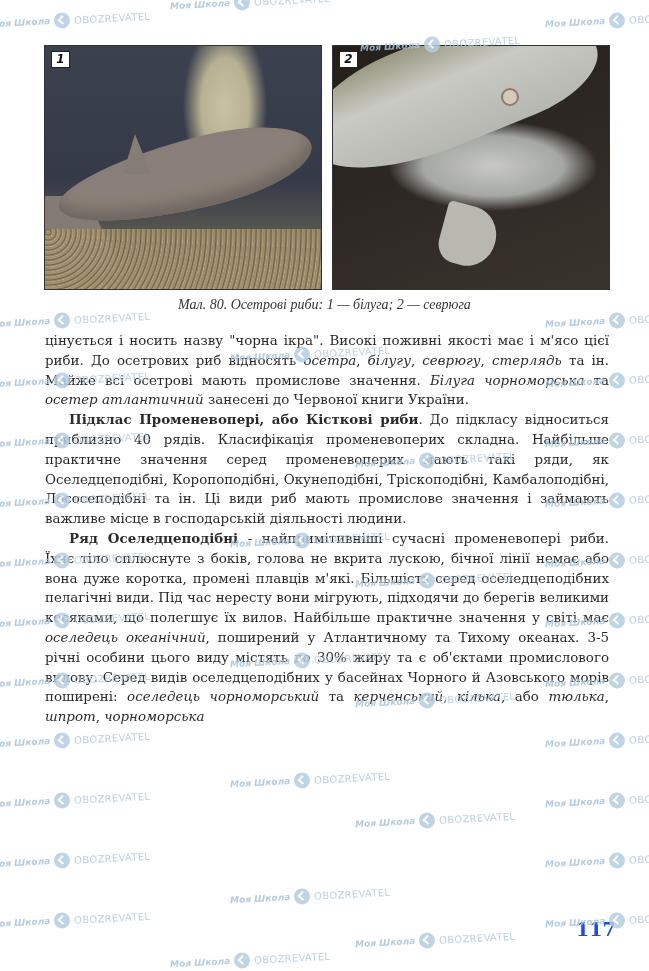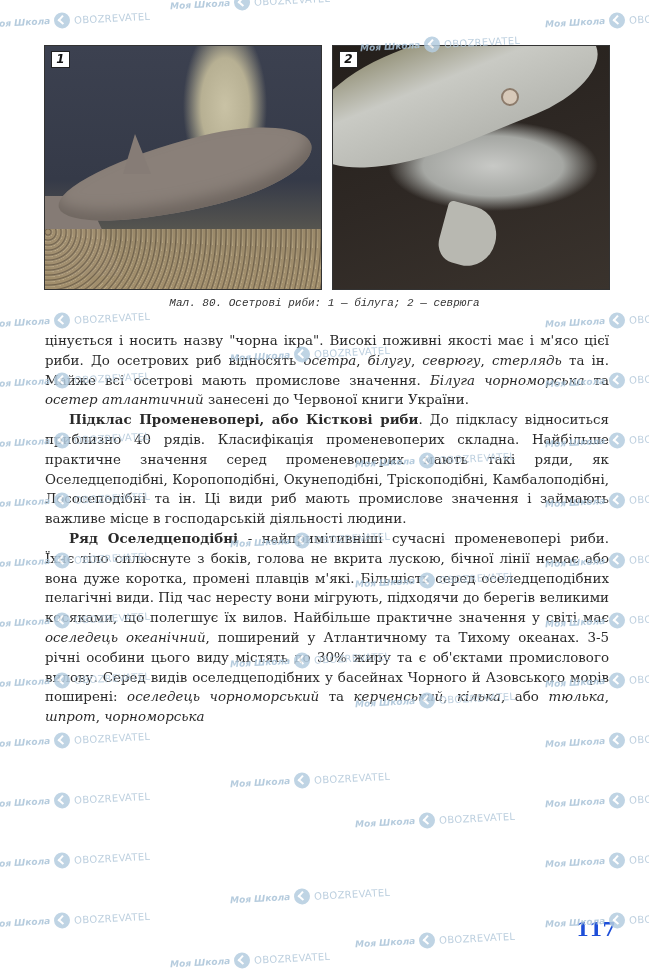--- a/index.html
+++ b/index.html
@@ -27,21 +27,21 @@
       linear-gradient(160deg, #241f1b 0%, #2e2824 50%, #3a332d 100%); }
   .fish1 { position: absolute; left: 10px; top: 95px; width: 260px; height: 70px; background: #8a8079; border-radius: 60% 40% 40% 60% / 50% 50% 50% 50%; transform: rotate(-14deg); box-shadow: inset 0 -10px 14px #6f6660; }
   .fish1-tail { position: absolute; left: -10px; top: 150px; width: 70px; height: 80px; background: #857b75; transform: skewX(25deg); }
   .fish1-fin { position: absolute; left: 78px; top: 88px; width: 0; height: 0; border-left: 12px solid transparent; border-right: 16px solid transparent; border-bottom: 40px solid #867c76; }
   .gravel { position: absolute; left: 0; bottom: 0; width: 100%; height: 60px; background: repeating-radial-gradient(circle at 3px 3px, #a6926e 0, #a6926e 2px, #6e5f48 3px, #c3b08a 5px); opacity: 0.85; }
   .fish2 { position: absolute; left: 0; top: 40px; width: 300px; height: 110px; background: linear-gradient(180deg, #9a9881 0%, #c9cac4 40%, #b6b7b1 100%); border-radius: 40% 70% 30% 50% / 50% 60% 40% 50%; transform: rotate(-22deg); transform-origin: 0 100%; }
   .fish2-fin { position: absolute; left: 108px; top: 160px; width: 55px; height: 60px; background: #b8b8b1; border-radius: 10% 60% 60% 40%; transform: rotate(15deg); }
   .fish2-eye { position: absolute; left: 168px; top: 42px; width: 14px; height: 14px; border-radius: 50%; background: #d7c9b9; border: 2px solid #8c7b6b; }
   .fig-num { position: absolute; top: 5px; left: 6px; width: 17px; height: 15px; background: #fff; border: 1px solid #222; font-family: "DejaVu Sans", sans-serif; font-weight: bold; font-style: italic; font-size: 12px; line-height: 15px; text-align: center; color: #111; z-index: 2; }
 
-  .caption { position: absolute; top: 297px; left: 0; width: 649px; text-align: center; font-family: Liberation Mono, monospace; font-style: italic; font-size: 11px; color: #333; }
+  .caption { position: absolute; top: 297px; left: 0; width: 649px; text-align: center; font-family: Liberation Serif, serif; font-style: italic; font-size: 14px; color: #333; }
 
   .text { position: absolute; left: 45px; top: 331px; width: 564px; font-size: 13.4px; line-height: 19.8px; text-align: justify; color: #2a2a2a; }
   .text p { margin: 0; }
   .text .indent { text-indent: 24px; }
   .text i { }
   .text b { font-weight: bold; }
   .page-num { position: absolute; top: 918px; left: 576px; font-weight: bold; font-size: 19px; color: #1d4ed8; }
 </style>
 </head>
 <body>

